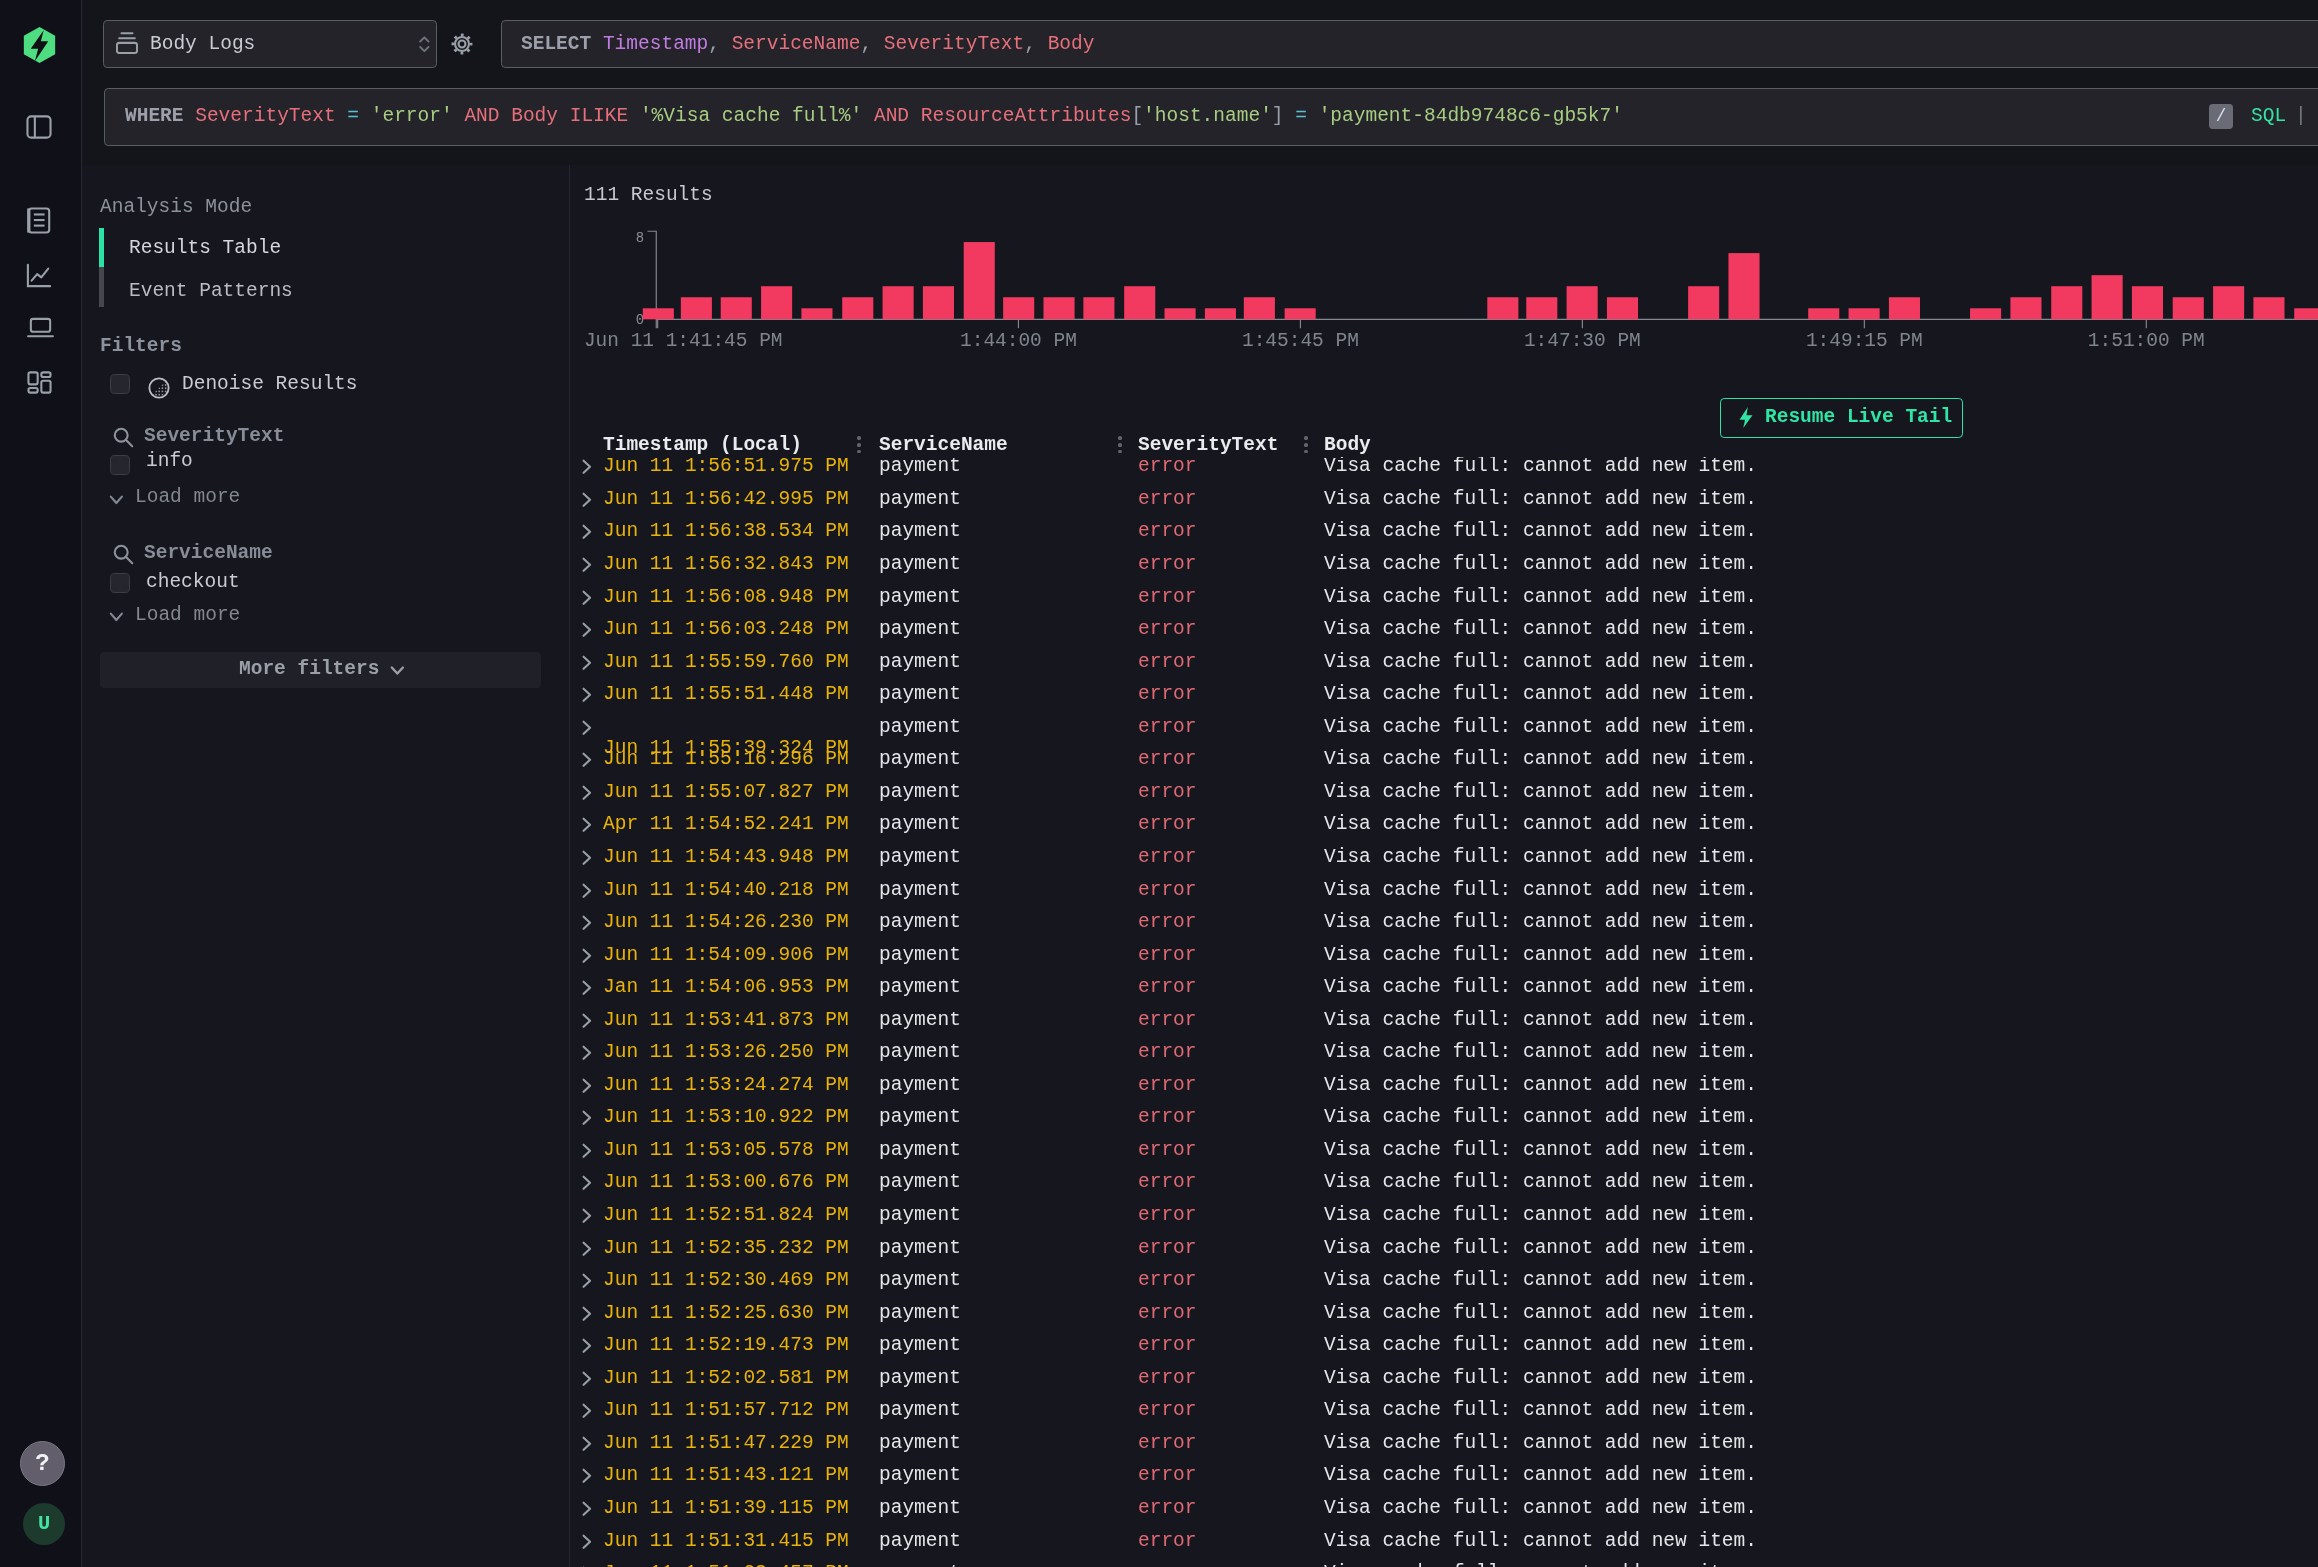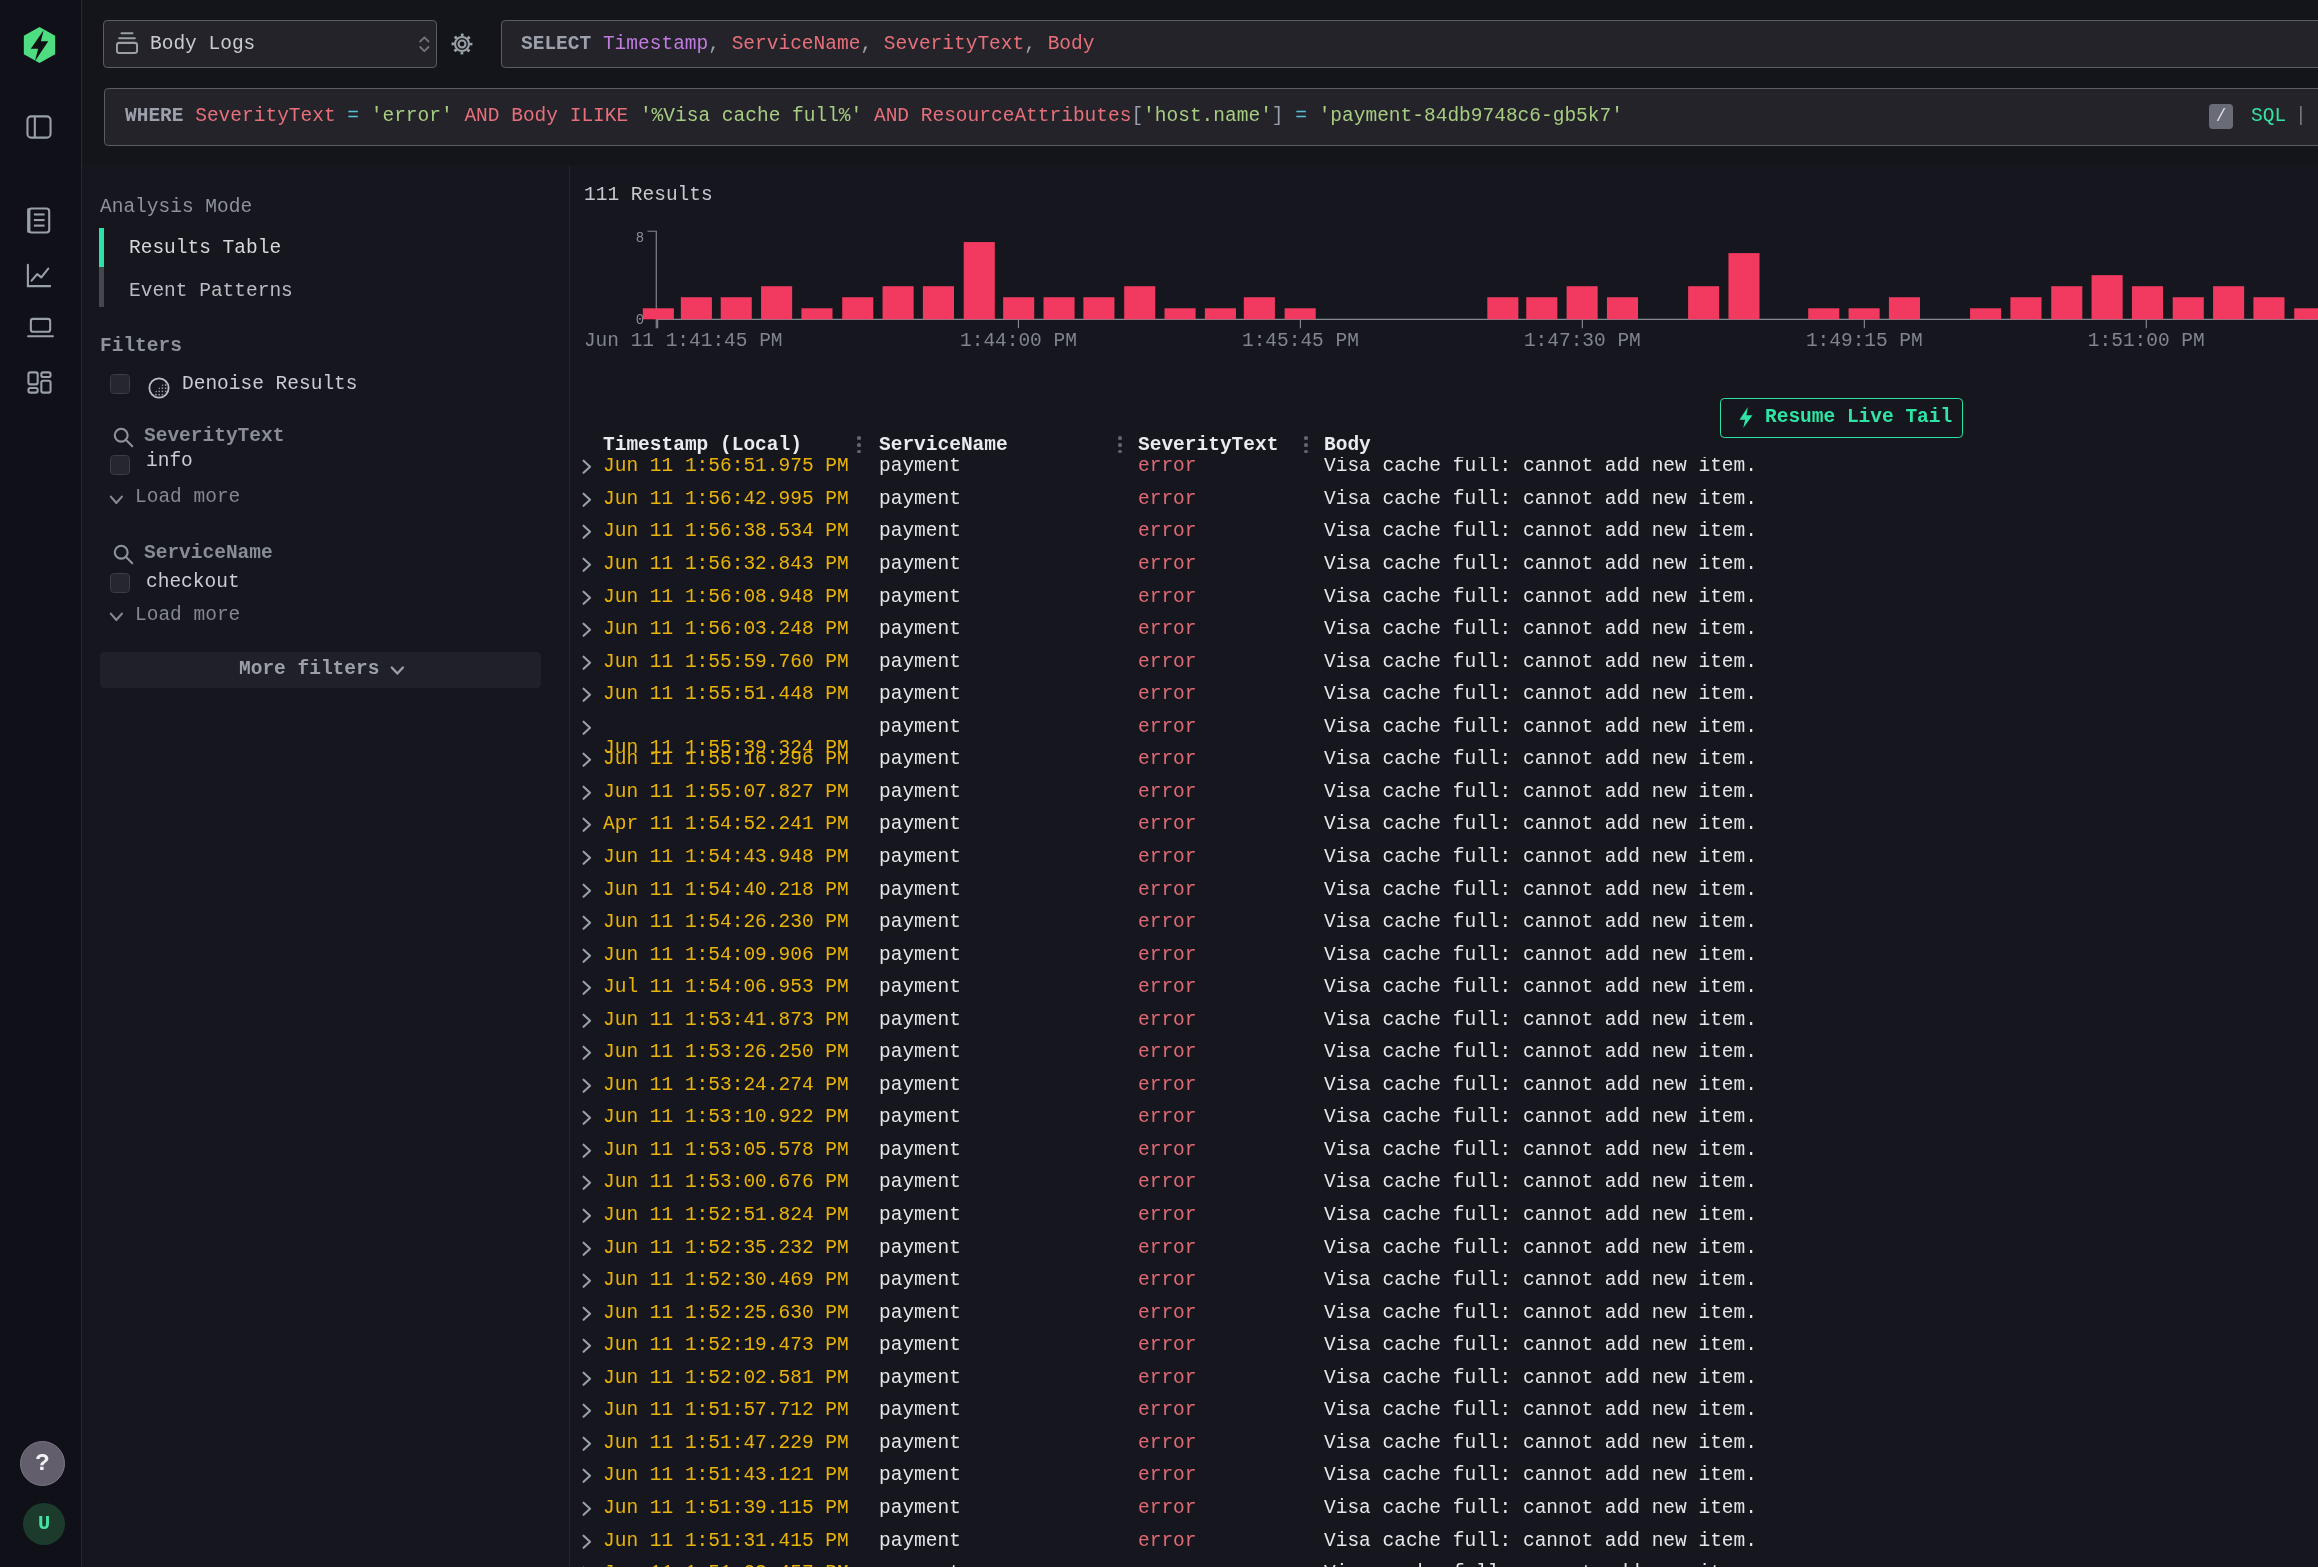--- a/index.html
+++ b/index.html
@@ -356,21 +356,21 @@
     </svg>
     <span class="c1" style="top:5.1px;">Jun 11 1:54:09.906 PM</span>
     <span class="c2" style="top:5.1px;">payment</span>
     <span class="c3" style="top:5.1px;">error</span>
     <span class="c4" style="top:5.1px;">Visa cache full: cannot add new item.</span>
   </div>
 <div class="row" style="left:571px;top:971px;">
     <svg class="chev" width="16.7" height="19.5" viewBox="0 0 36 42" fill="none">
       <path d="M12 8 L26 21 L12 34" stroke="#9aa0a8" stroke-width="4.5" stroke-linecap="round" stroke-linejoin="round"></path>
     </svg>
-    <span class="c1" style="top:5.1px;">Jul 11 1:54:06.953 PM</span>
+    <span class="c1" style="top:5.1px;">Jan 11 1:54:06.953 PM</span>
     <span class="c2" style="top:5.1px;">payment</span>
     <span class="c3" style="top:5.1px;">error</span>
     <span class="c4" style="top:5.1px;">Visa cache full: cannot add new item.</span>
   </div>
 <div class="row" style="left:571px;top:1004px;">
     <svg class="chev" width="16.7" height="19.5" viewBox="0 0 36 42" fill="none">
       <path d="M12 8 L26 21 L12 34" stroke="#9aa0a8" stroke-width="4.5" stroke-linecap="round" stroke-linejoin="round"></path>
     </svg>
     <span class="c1" style="top:5.1px;">Jun 11 1:53:41.873 PM</span>
     <span class="c2" style="top:5.1px;">payment</span>

